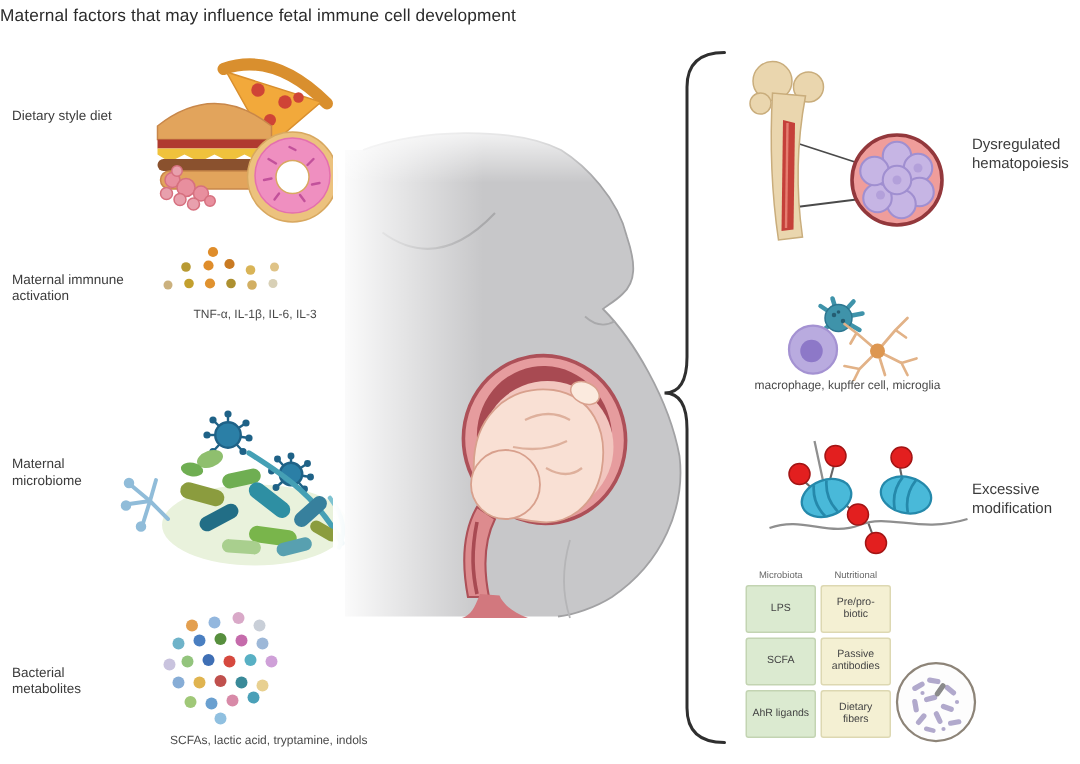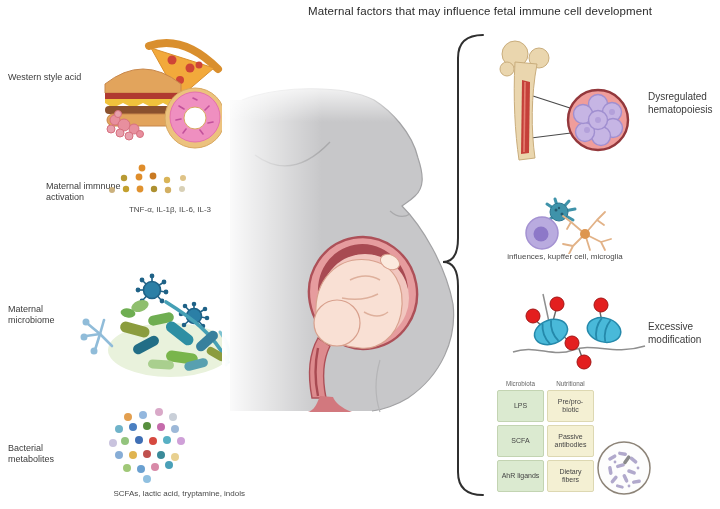--- a/index.html
+++ b/index.html
@@ -1,41 +1,41 @@
 <!DOCTYPE html>
 <html><head>
 <meta charset="utf-8">
 <style>
   html,body{margin:0;padding:0;background:#fff;}
   #stage{position:relative;width:720px;height:509px;background:#ffffff;overflow:hidden;
          font-family:"Liberation Sans",sans-serif;color:#333;}
   .abs{position:absolute;}
   .pre{white-space:pre-line;}
-  .title{left:0;top:5px;width:652px;text-align:right;font-size:11.5px;font-weight:500;color:#2b2b2b;letter-spacing:.1px;}
+  .title{left:0;top:5px;width:652px;text-align:left;font-size:11.5px;font-weight:500;color:#2b2b2b;letter-spacing:.1px;}
   .flabel{font-size:9px;line-height:1.25;color:#3b3b3b;}
   .rlabel{font-size:10px;line-height:1.3;color:#3b3b3b;width:72px;}
   .caption{font-size:8px;color:#4a4a4a;text-align:center;}
   .inf-table{left:497px;top:380px;width:100px;}
   .inf-head{display:grid;grid-template-columns:47px 47px;gap:3px;margin-bottom:3px;}
   .inf-head span{font-size:6.3px;color:#666;text-align:center;}
   .inf-grid{display:grid;grid-template-columns:47px 47px;gap:3px;}
   .cell{height:30px;display:flex;align-items:center;justify-content:center;text-align:center;
         font-size:7px;line-height:1.15;color:#444;border-radius:2px;border:1px solid #cfd8c2;}
   .cell.green{background:#dbead0;border-color:#c3d4b2;}
   .cell.yellow{background:#f4f0d3;border-color:#ddd8b2;}
   svg{display:block;}
 </style>
 </head>
 <body>
 
 <div id="stage">
 
   <div class="abs title">Maternal factors that may influence fetal immune cell development</div>
 
-  <div class="abs flabel" style="left:8px;top:72px;width:95px;">Western style acid</div>
+  <div class="abs flabel" style="left:8px;top:72px;width:95px;">Dietary style diet</div>
   <svg class="abs" style="left:93px;top:38px;" width="135" height="112" viewBox="0 0 135 112">
     <g>
       <path d="M56,8 Q90,-4 125,31" stroke="#d98f2e" stroke-width="8" fill="none" stroke-linecap="round"></path>
       <path d="M58,10 L121,30 L86,60 Z" fill="#f2a93b" stroke="#d98f2e" stroke-width="1"></path>
       <circle cx="79" cy="22" r="4.5" fill="#cf4436"></circle>
         <circle cx="97" cy="30" r="4.5" fill="#cf4436"></circle>
       <circle cx="87" cy="42" r="4" fill="#cf4436"></circle>
         <circle cx="106" cy="27" r="3.5" fill="#cf4436"></circle>
     </g>
     <g>
@@ -64,21 +64,21 @@
           <path d="M100,60 l4,2"></path>
           <path d="M116,68 l-4,4"></path>
         <path d="M120,84 l-5,1"></path>
           <path d="M110,96 l-3,-4"></path>
           <path d="M90,95 l3,-4"></path>
           <path d="M83,82 l5,-1"></path>
       </g>
     </g>
   </svg>
 
-  <div class="abs flabel pre" style="left:8px;top:181px;width:95px;margin-left:38px;">Maternal immnune
+  <div class="abs flabel pre" style="left:8px;top:181px;width:95px;">Maternal immnune
 activation</div>
   <svg class="abs" style="left:103px;top:158px;" width="130" height="46" viewBox="0 0 130 46">
     <circle cx="39" cy="10" r="3.4" fill="#df8d2b"></circle>
     <circle cx="21" cy="20" r="3.2" fill="#b89a33"></circle>
       <circle cx="36" cy="19" r="3.4" fill="#df8d2b"></circle>
     <circle cx="50" cy="18" r="3.4" fill="#c97a22"></circle>
       <circle cx="64" cy="22" r="3.2" fill="#d9b457"></circle>
     <circle cx="80" cy="20" r="3" fill="#dfc387"></circle>
     <circle cx="9" cy="32" r="3" fill="#cbb17e"></circle>
       <circle cx="23" cy="31" r="3.2" fill="#c3a02e"></circle>
@@ -286,21 +286,21 @@
     </g>
     <g stroke="#e2b287" stroke-width="1.8" stroke-linecap="round" fill="none">
       <path d="M88,42 L74,30 M74,30 L66,24 M74,30 L70,37"></path>
       <path d="M88,42 L100,28 M100,28 L108,20 M100,28 L107,33"></path>
       <path d="M88,42 L104,50 M104,50 L114,47 M104,50 L108,58"></path>
       <path d="M88,42 L76,54 M76,54 L66,52 M76,54 L72,62"></path>
       <path d="M88,42 L93,58"></path>
       <circle cx="88" cy="42" r="5" fill="#dd9650" stroke="none"></circle>
     </g>
   </svg>
-  <div class="abs caption" style="left:485px;top:252px;width:160px;">influences, kupffer cell, microglia</div>
+  <div class="abs caption" style="left:485px;top:252px;width:160px;">macrophage, kupffer cell, microglia</div>
 
   <svg class="abs" style="left:505px;top:288px;" width="150" height="88" viewBox="0 0 150 88">
     <path d="M8,64 C30,56 48,70 68,62 C88,54 108,68 140,58" fill="none" stroke="#8f8f8f" stroke-width="1.5"></path>
     <path d="M44,34 L38,6" stroke="#8f8f8f" stroke-width="1.5"></path>
     <g stroke="#666" stroke-width="1.4">
       <line x1="28" y1="30" x2="39" y2="40"></line>
         <line x1="51" y1="22" x2="48" y2="33"></line>
         <line x1="95" y1="24" x2="97" y2="34"></line>
       <line x1="65" y1="54" x2="57" y2="47"></line>
         <line x1="78" y1="72" x2="74" y2="61"></line>

